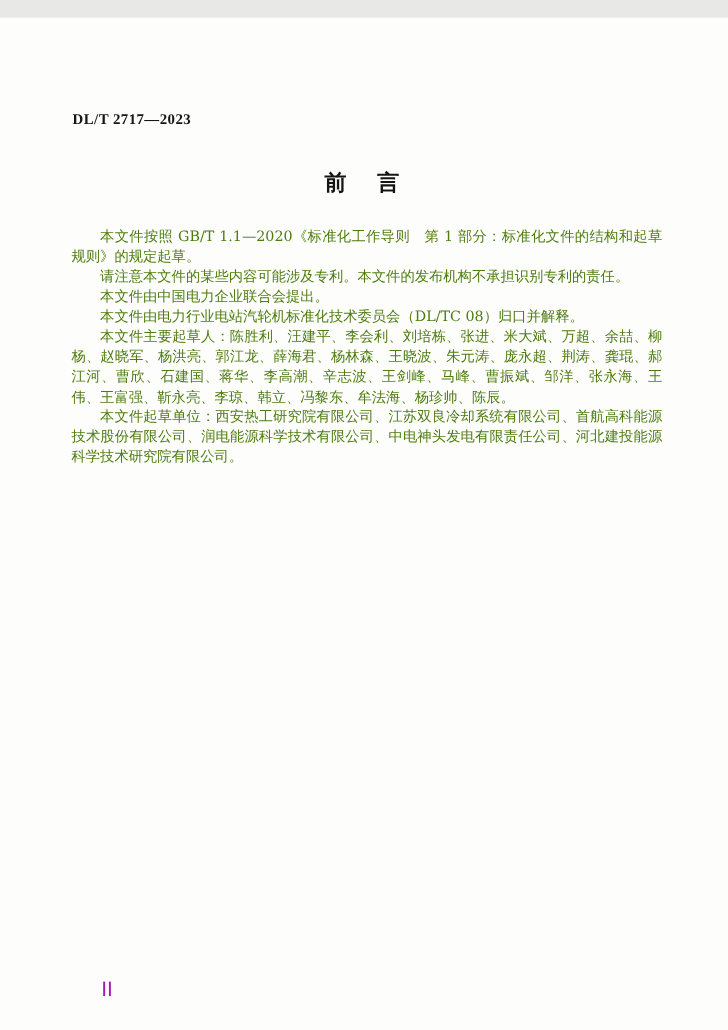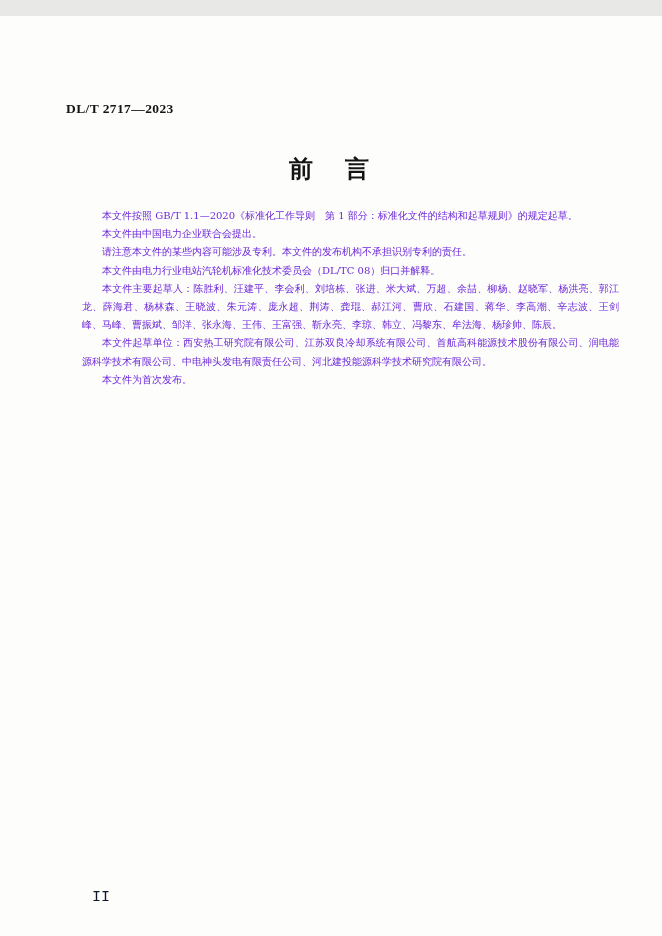--- a/index.html
+++ b/index.html
@@ -28,62 +28,61 @@
     color: #151515;
   }
   .title {
     position: absolute;
     top: 137px;
     left: 0;
     width: 100%;
     text-align: center;
     font-family: "DejaVu Sans", "Liberation Sans", sans-serif;
     font-weight: bold;
-    font-size: 24px;
+    font-size: 20px;
     letter-spacing: 4px;
     color: #141414;
   }
   .body-text {
     position: absolute;
-    left: 82px;
+    left: 65px;
     top: 191px;
     width: 537px;
-    font-size: 10px;
+    font-size: 13px;
     line-height: 18.2px;
     text-align: justify;
     text-justify: inter-character;
-    color: #6d28d9;
+    color: #4d7c0f;
   }
   .body-text p {
     margin: 0;
     text-indent: 2em;
   }
   .page-number {
     position: absolute;
     left: 92px;
     top: 873px;
-    font-family: Liberation Mono, monospace;
-    font-size: 15px;
-    color: #0f172a;
+    font-family: Liberation Sans, sans-serif;
+    font-size: 19px;
+    color: #a21caf;
   }
 </style>
 </head>
 <body>
 
 <div class="page">
 
   <div class="doc-code">DL/T 2717—2023</div>
 
   <div class="title">前　言</div>
 
   <div class="body-text">
     <p>本文件按照 GB/T 1.1—2020《标准化工作导则　第 1 部分：标准化文件的结构和起草规则》的规定起草。</p>
+    <p>请注意本文件的某些内容可能涉及专利。本文件的发布机构不承担识别专利的责任。</p>
     <p>本文件由中国电力企业联合会提出。</p>
-    <p>请注意本文件的某些内容可能涉及专利。本文件的发布机构不承担识别专利的责任。</p>
     <p>本文件由电力行业电站汽轮机标准化技术委员会（DL/TC 08）归口并解释。</p>
     <p>本文件主要起草人：陈胜利、汪建平、李会利、刘培栋、张进、米大斌、万超、余喆、柳杨、赵晓军、杨洪亮、郭江龙、薛海君、杨林森、王晓波、朱元涛、庞永超、荆涛、龚琨、郝江河、曹欣、石建国、蒋华、李高潮、辛志波、王剑峰、马峰、曹振斌、邹洋、张永海、王伟、王富强、靳永亮、李琼、韩立、冯黎东、牟法海、杨珍帅、陈辰。</p>
     <p>本文件起草单位：西安热工研究院有限公司、江苏双良冷却系统有限公司、首航高科能源技术股份有限公司、润电能源科学技术有限公司、中电神头发电有限责任公司、河北建投能源科学技术研究院有限公司。</p>
-    <p>本文件为首次发布。</p>
   </div>
 
   <div class="page-number">II</div>
 
 </div>
 
 </body></html>

